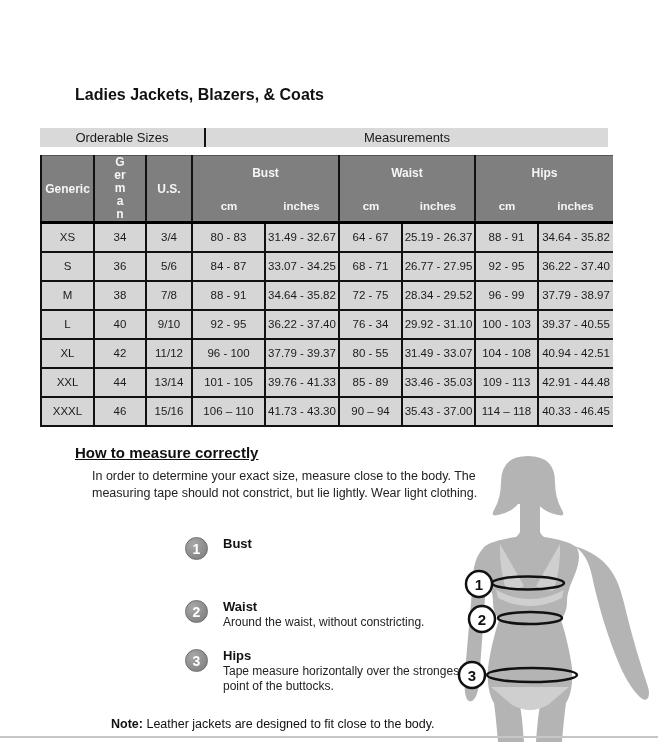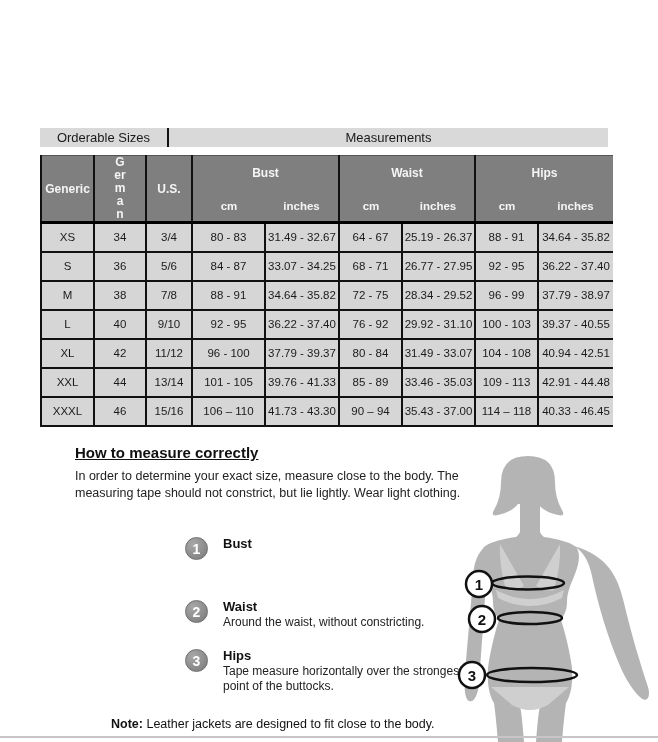--- a/index.html
+++ b/index.html
@@ -12,21 +12,21 @@
           color: #8f8f8f; letter-spacing: 0.42em; white-space: nowrap; }
   .logo .reg { font-size: 11px; vertical-align: 20px; letter-spacing: 0; margin-left: -8px; }
 
   
   .page-title { position: absolute; left: 75px; top: 86px; font-size: 16px; font-weight: bold; color: #111; }
 
   
   .band { position: absolute; left: 40px; top: 128px; width: 568px; height: 19px;
           background: #d9d9d9; display: flex; font-size: 13px; color: #1a1a1a; }
   .band .cell { display: flex; align-items: center; justify-content: center; height: 100%; }
-  .band .left  { width: 129px; border-right: 2px solid #111; }
+  .band .left  { width: 166px; border-right: 2px solid #111; }
   .band .right { flex: 1; }
 
   
   table.size { position: absolute; left: 40px; top: 155px; width: 572px;
                border-collapse: collapse; table-layout: fixed; }
   table.size th, table.size td { border: 2px solid #111; }
   table.size th { background: #7f7f7f; color: #f5f5f5; font-weight: bold; font-size: 12px; }
   table.size thead th { border-bottom: none; border-top: 1px solid #555; }
   table.size thead tr.subrow th { border-left: none; border-right: none; border-top: none;
                                   font-size: 11.5px; height: 16px; }
@@ -35,21 +35,21 @@
   table.size thead th.wrap { word-break: break-all; line-height: 13px; padding: 0 19px; }
   table.size thead tr.toprow th { height: 18px; }
   table.size td { background: #d6d6d6; color: #1a1a1a; font-size: 11.5px;
                   text-align: center; height: 29px; }
   table.size th:last-child, table.size td:last-child { border-right: none; }
   table.size thead { border-bottom: 3px solid #d946ef; }
 
   
   .guide-title { position: absolute; left: 75px; top: 444px; font-size: 15px; font-weight: bold;
                  color: #111; text-decoration: underline; }
-  .guide-intro { position: absolute; left: 75px; top: 468px; width: 402px; font-size: 12.5px;
+  .guide-intro { position: absolute; left: 92px; top: 468px; width: 402px; font-size: 12.5px;
                  line-height: 17px; color: #222; }
   .step { position: absolute; left: 185px; display: flex; gap: 15px; }
   .step-1 { top: 536px; } .step-2 { top: 599px; } .step-3 { top: 648px; }
   .badge { width: 23px; height: 23px; border-radius: 50%; flex: 0 0 23px;
            background: radial-gradient(circle at 35% 30%, #a8a8a8, #8c8c8c 60%, #787878);
            border: 1px solid #6e6e6e; color: #fff; font-weight: bold; font-size: 14px;
            display: flex; align-items: center; justify-content: center; margin-top: 1px; }
   .step-text { width: 250px; }
   .step-label { font-size: 13px; font-weight: bold; color: #111; margin-bottom: 1px; }
   .step-desc { font-size: 12px; line-height: 14.5px; color: #222; }
@@ -62,20 +62,21 @@
 
   
   .figure-wrap { position: absolute; left: 450px; top: 440px; width: 208px; height: 302px; z-index: 1; }
 </style>
 </head>
 <body>
 
 <div id="page">
 
 
+  <div class="page-title">Ladies Jackets, Blazers, &amp; Coats</div>
 
   <div class="band">
     <div class="cell left">Orderable Sizes</div>
     <div class="cell right">Measurements</div>
   </div>
 
   <table class="size">
     <colgroup>
       <col style="width:53px">
         <col style="width:52px">
@@ -138,32 +139,32 @@
           <td>28.34 - 29.52</td>
           <td>96 - 99</td>
           <td>37.79 - 38.97</td>
         </tr>
         <tr>
           <td>L</td>
           <td>40</td>
           <td>9/10</td>
           <td>92 - 95</td>
           <td>36.22 - 37.40</td>
-          <td>76 - 92</td>
+          <td>76 - 34</td>
           <td>29.92 - 31.10</td>
           <td>100 - 103</td>
           <td>39.37 - 40.55</td>
         </tr>
         <tr>
           <td>XL</td>
           <td>42</td>
           <td>11/12</td>
           <td>96 - 100</td>
           <td>37.79 - 39.37</td>
-          <td>80 - 84</td>
+          <td>80 - 55</td>
           <td>31.49 - 33.07</td>
           <td>104 - 108</td>
           <td>40.94 - 42.51</td>
         </tr>
         <tr>
           <td>XXL</td>
           <td>44</td>
           <td>13/14</td>
           <td>101 - 105</td>
           <td>39.76 - 41.33</td>

